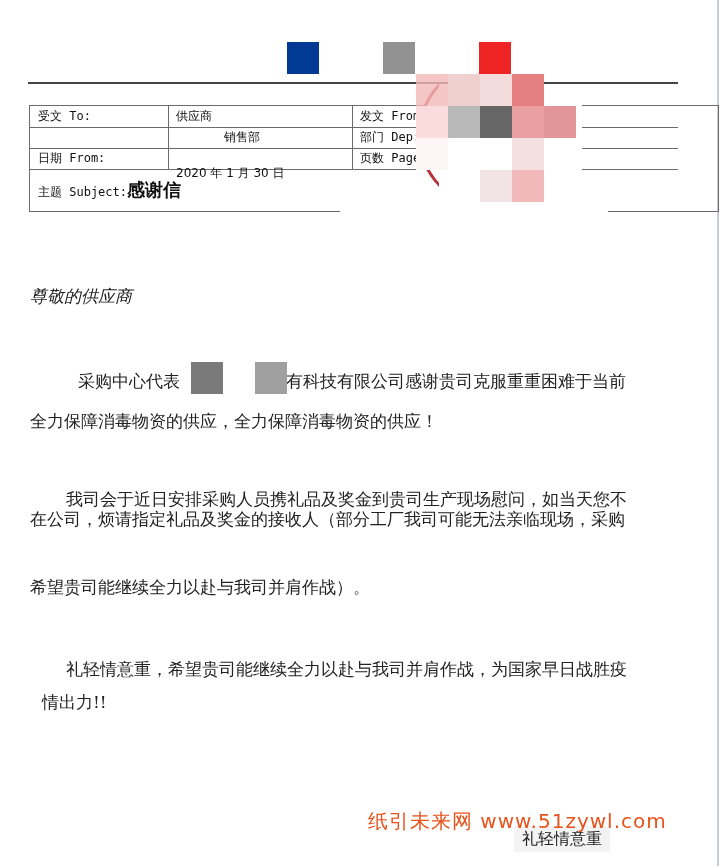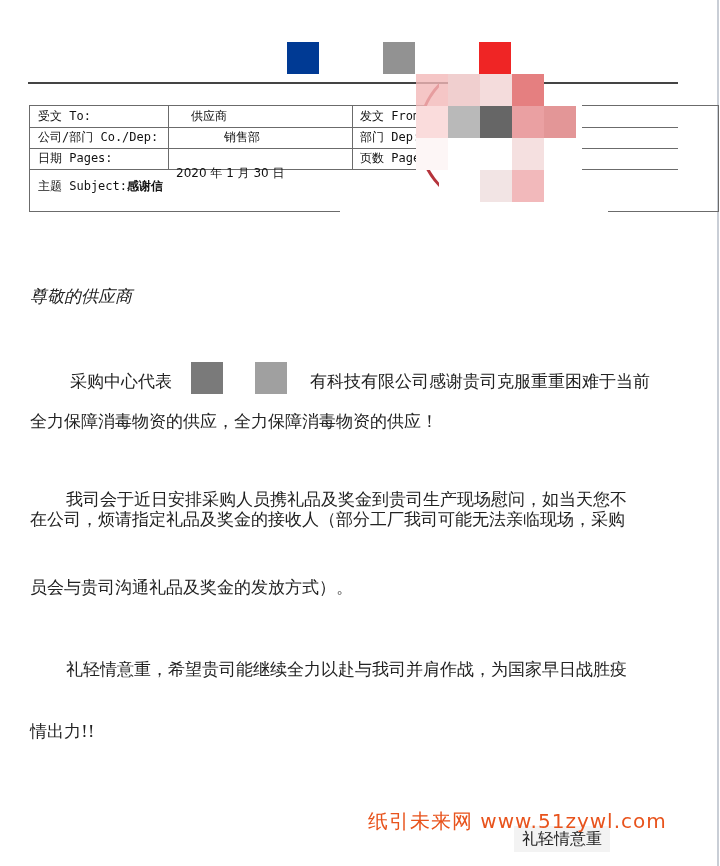--- a/index.html
+++ b/index.html
@@ -28,21 +28,21 @@
       position: absolute; font-size: 12px; line-height: 21px; height: 21px;
       white-space: nowrap; color: #111;
       font-family: "DejaVu Sans Mono", "Liberation Mono", monospace;
     }
     .cell.val { font-family: "DejaVu Sans", "Liberation Sans", sans-serif; font-size: 12px; }
     .subject {
       position: absolute; left: 8px; top: 72px; white-space: nowrap;
       font-family: "DejaVu Sans Mono", "Liberation Mono", monospace; font-size: 12px; color: #111;
     }
     .subject .big {
-      font-family: "DejaVu Sans", "Liberation Sans", sans-serif; font-size: 12px; font-weight: bold; margin-top: 8px;
+      font-family: "DejaVu Sans", "Liberation Sans", sans-serif; font-size: 18px; font-weight: bold; margin-top: 8px;
     }
     .erase { position: absolute; background: #fff; }
     .mosaic { position: absolute; width: 32px; height: 32px; }
     .stamp-arc {
       position: absolute; left: 418px; top: 60px; width: 150px; height: 150px;
       border: 3px solid #b5343c; border-radius: 50%;
       clip-path: polygon(0 0, 14% 0, 14% 100%, 0 100%);
       box-sizing: border-box;
     }
     
@@ -74,28 +74,27 @@
 <div class="hrule" style="left:28px;top:82px;width:650px;"></div>
 
 <div class="hdr-table">
   <div class="row-line" style="top:21px;width:648px;"></div>
   <div class="row-line" style="top:42px;width:648px;"></div>
   <div class="row-line" style="top:63px;width:648px;"></div>
   <div class="col-line" style="left:138px;height:63px;"></div>
   <div class="col-line" style="left:322px;height:63px;"></div>
 
   <div class="cell" style="left:8px;top:0;">受文 To:</div>
-  <div class="cell val" style="left:161px;top:0;">供应商</div>
+  <div class="cell val" style="left:146px;top:0;">供应商</div>
   <div class="cell" style="left:330px;top:0;">发文 From:</div>
 
-  <div class="cell" style="left:8px;top:21px;">公司/部门 Co./Dep:</div>
   <div class="cell val" style="left:146px;top:21px;margin-left:48px;">销售部</div>
   <div class="cell" style="left:330px;top:21px;">部门 Dep:</div>
 
-  <div class="cell" style="left:8px;top:42px;">日期 Pages:</div>
+  <div class="cell" style="left:8px;top:42px;">日期 From:</div>
   <div class="cell val" style="left:146px;top:42px;margin-top:15px;">2020 年 1 月 30 日</div>
   <div class="cell" style="left:330px;top:42px;">页数 Pages</div>
 
   <div class="subject">
     <span>主题 Subject:</span><span class="big">感谢信</span>
   </div>
 </div>
 
 <div class="erase" style="left:424px;top:84px;width:158px;height:130px;"></div>
 <div class="erase" style="left:580px;top:106px;width:44px;height:14px;"></div>
@@ -116,28 +115,28 @@
 <div class="mosaic" style="left:512px;top:106px;background:#eaa0a2;"></div>
 <div class="mosaic" style="left:544px;top:106px;background:#e39697;"></div>
 <div class="mosaic" style="left:416px;top:138px;background:#fdf6f6;"></div>
 <div class="mosaic" style="left:512px;top:138px;background:#f5e0e0;"></div>
 <div class="mosaic" style="left:480px;top:170px;background:#f2e4e4;"></div>
 <div class="mosaic" style="left:512px;top:170px;background:#f2b9bb;"></div>
 
 <div class="para" style="top:285px;font-style:italic;">尊敬的供应商</div>
 
 <div class="para" style="top:370px;">
-  <span style="position:absolute;left:40px;">采购中心代表</span>
-  <span style="position:absolute;left:280px;font-family:Liberation Mono, monospace;">有科技有限公司感谢贵司克服重重困难于当前</span>
+  <span style="position:absolute;left:48px;">采购中心代表</span>
+  <span style="position:absolute;left:256px;font-family:Liberation Mono, monospace;">有科技有限公司感谢贵司克服重重困难于当前</span>
 </div>
 <div class="redact" style="left:191px;top:362px;background:#7a7a7a;"></div>
 <div class="redact" style="left:255px;top:362px;background:#a0a0a0;"></div>
 <div class="para" style="top:410px;">全力保障消毒物资的供应，全力保障消毒物资的供应！</div>
 
 <div class="para" style="top:488px;left:66px;">我司会于近日安排采购人员携礼品及奖金到贵司生产现场慰问，如当天您不</div>
 <div class="para" style="top:508px;">在公司，烦请指定礼品及奖金的接收人（部分工厂我司可能无法亲临现场，采购</div>
-<div class="para" style="top:576px;">员会与贵司沟通礼品及奖金的发放方式）。</div>
+<div class="para" style="top:576px;">希望贵司能继续全力以赴与我司并肩作战）。</div>
 
 <div class="para" style="top:658px;left:66px;">礼轻情意重，希望贵司能继续全力以赴与我司并肩作战，为国家早日战胜疫</div>
-<div class="para" style="top:720px;">情出力!!</div>
+<div class="para" style="top:691px;margin-left:12px;">情出力!!</div>
 
 <div class="signature">礼轻情意重</div>
 <div class="watermark">纸引未来网 www.51zywl.com</div>
 
 </body></html>

